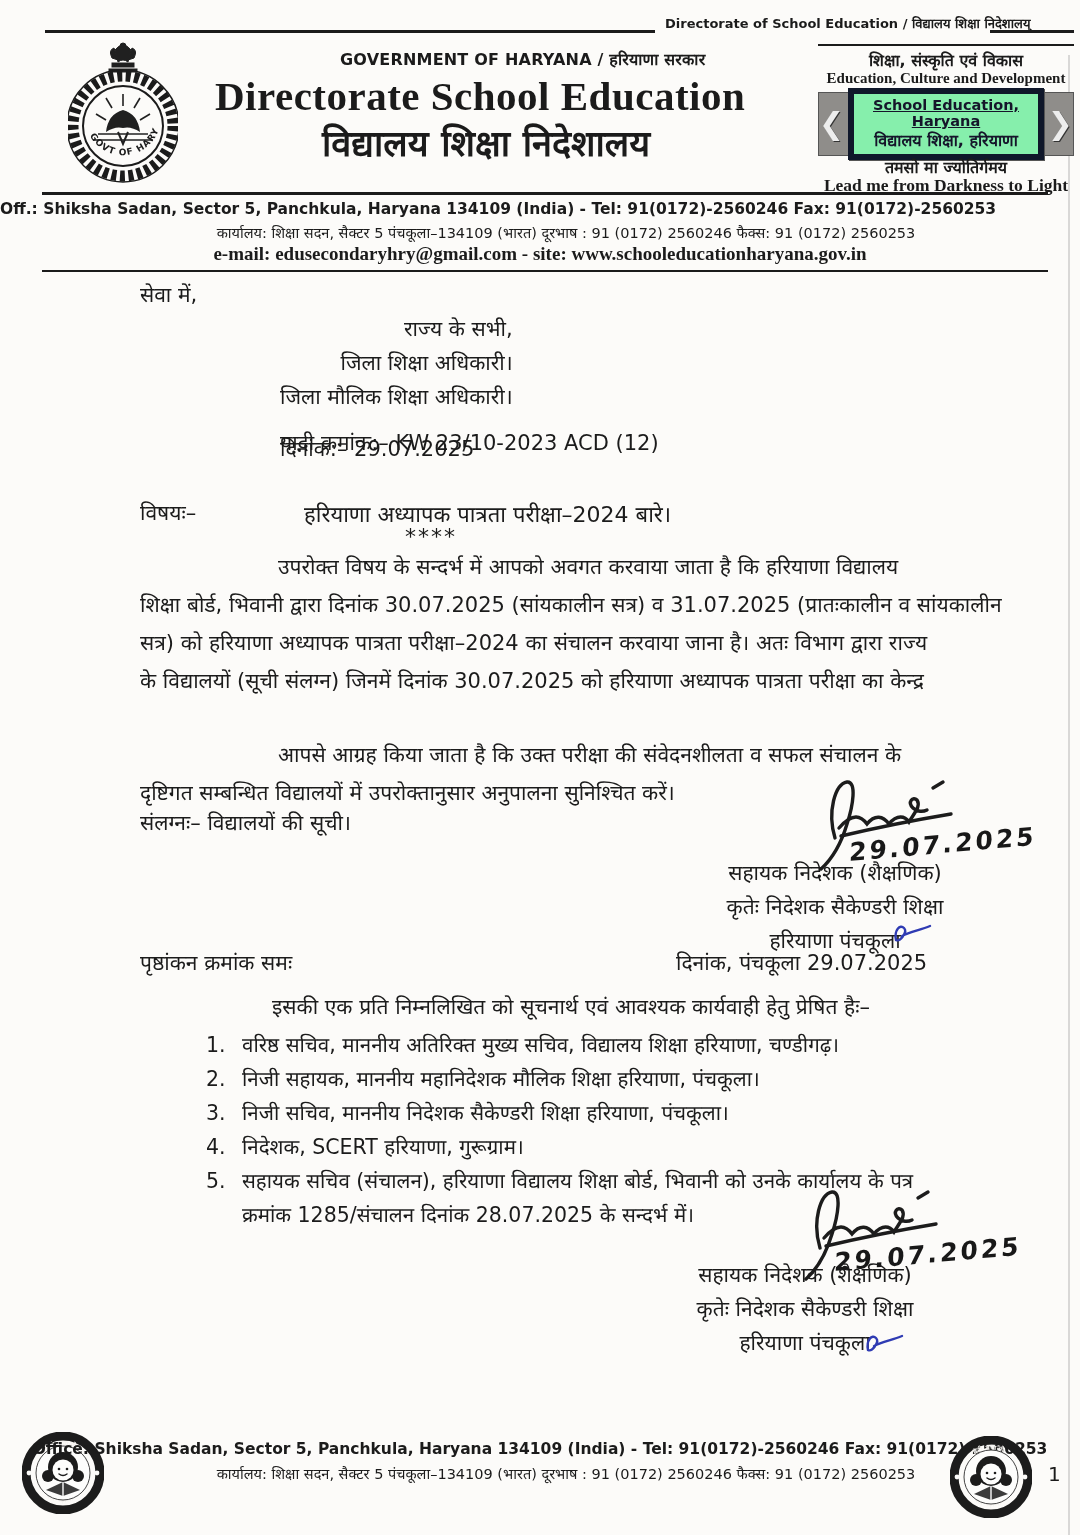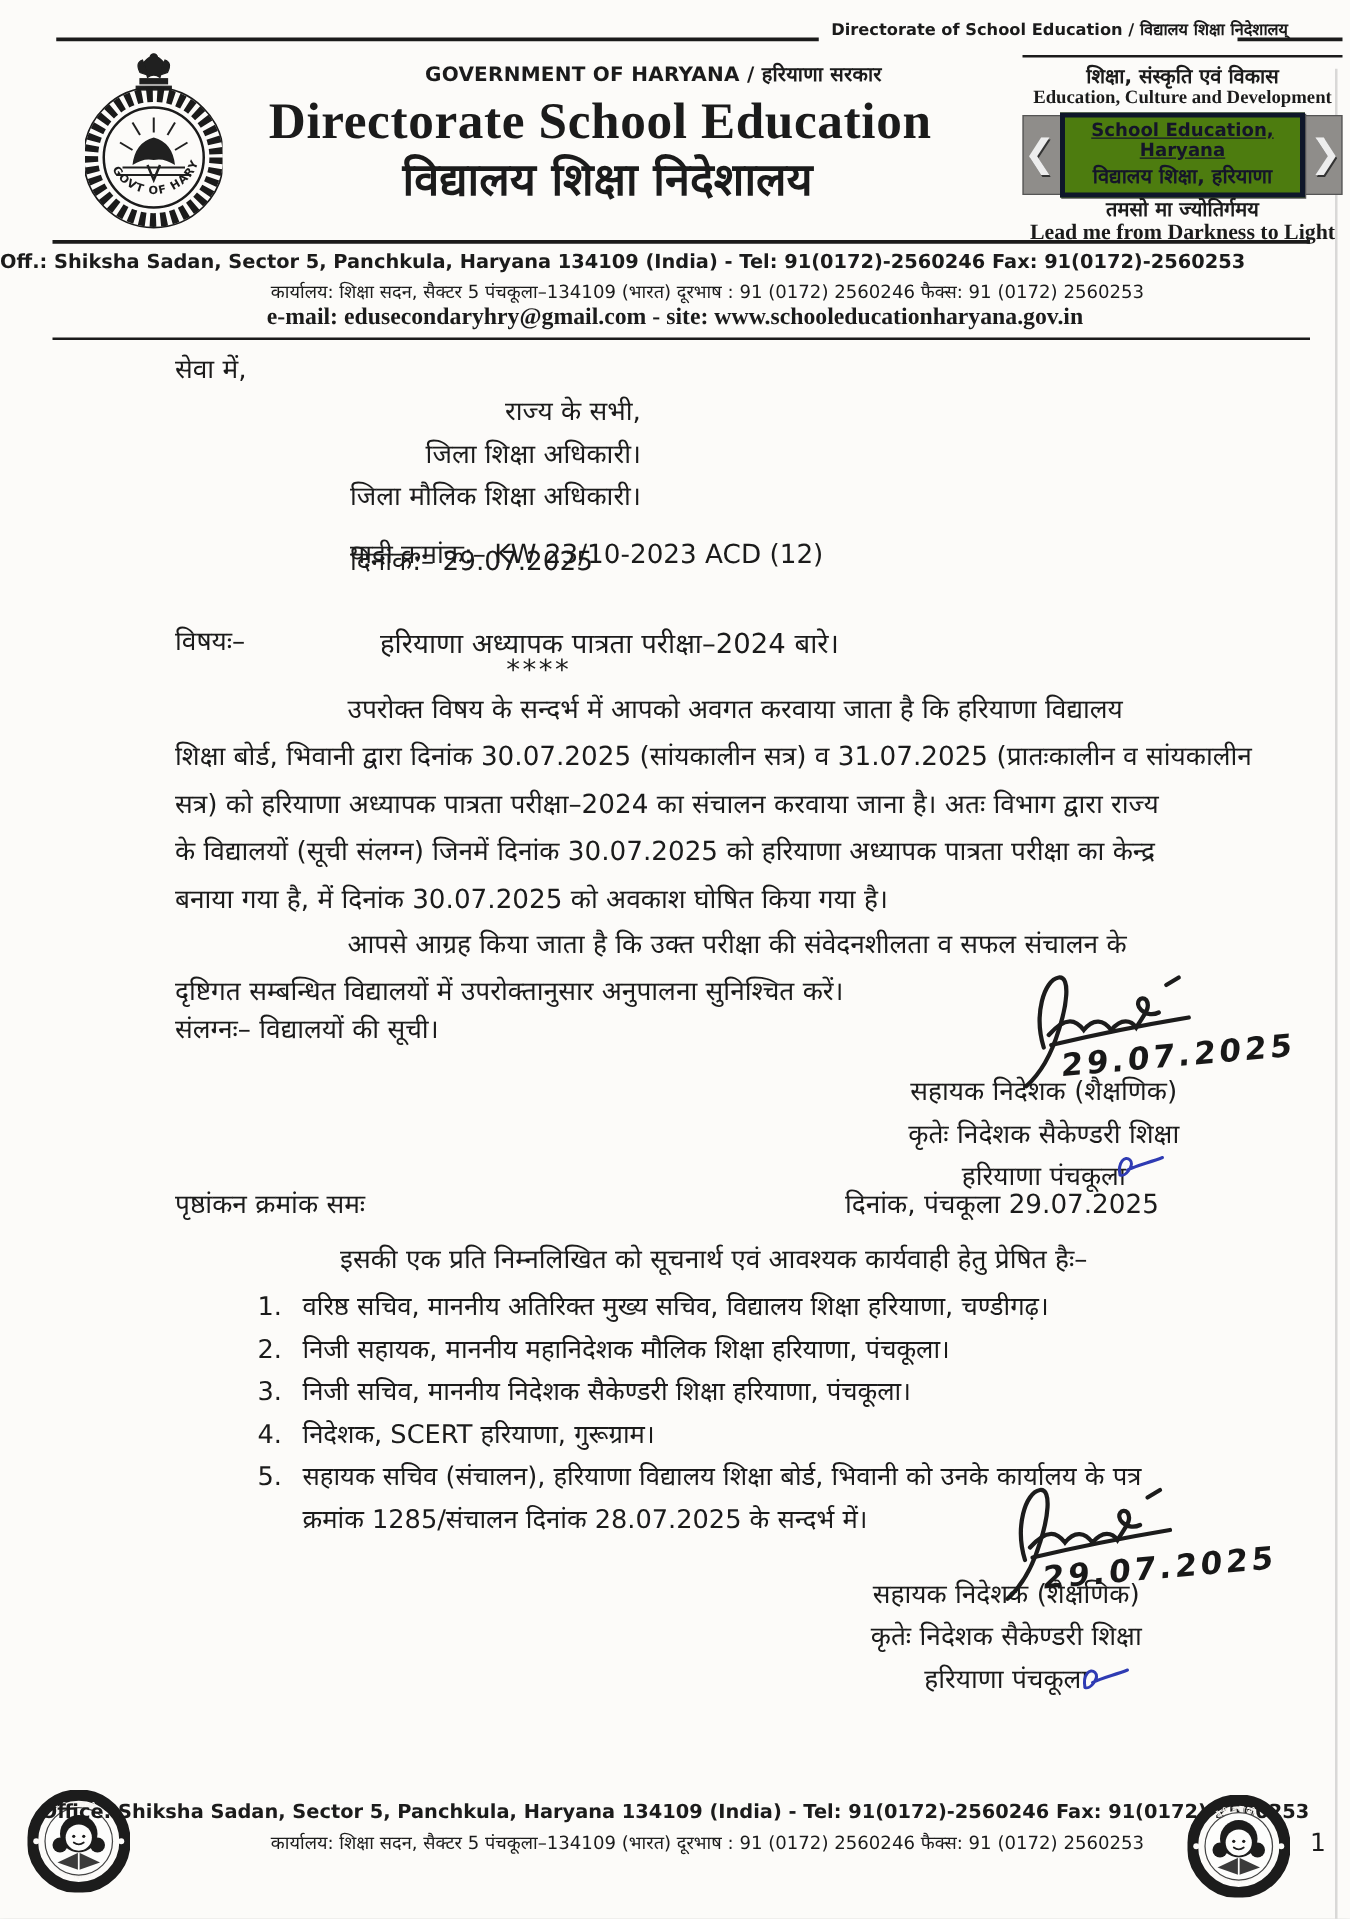--- a/index.html
+++ b/index.html
@@ -14,21 +14,21 @@
   .center{text-align:center;}
   
   .topstrip-text{font-size:13px;font-weight:700;}
   .govt-line{font-size:16px;font-weight:700;letter-spacing:.2px;}
   .title-en{font-size:41px;font-weight:700;letter-spacing:.5px;}
   .title-hi{font-size:36px;font-weight:700;}
   .rb-line1{font-size:16px;font-weight:700;}
   .rb-line2{font-size:15px;font-weight:700;}
   .rb-banner{position:absolute;left:0;right:0;background:#8f8d8a;border:1px solid #555;
              display:flex;align-items:center;justify-content:center;}
-  .rb-plaque{background:#4d7c0f;border:4px solid #0f172a;padding:3px 10px;text-align:center;box-shadow:1px 1px 0 #555;}
+  .rb-plaque{background:#86efac;border:6px solid #0f172a;padding:3px 10px;text-align:center;box-shadow:1px 1px 0 #555;}
   .rb-plaque .l1{font-size:14.5px;font-weight:700;text-decoration:underline;color:#15152a;}
   .rb-plaque .l2{font-size:16px;font-weight:700;color:#15152a;}
   .chev{font-size:30px;font-weight:700;color:#ededed;text-shadow:1px 1px 0 #333;line-height:1;}
   .rb-motto-hi{font-size:16px;font-weight:700;}
   .rb-motto-en{font-size:17.5px;font-weight:700;}
   
   .c1{font-size:15.5px;font-weight:700;}
   .c2{font-size:14.5px;padding-left:26px;}
   .c3{font-size:19px;font-weight:700;}
   
@@ -128,21 +128,20 @@
 
   <div class="abs body-txt b" style="left:140px;top:498px;">विषयः–</div>
   <div class="abs body-txt b nowrap" style="left:280px;top:498px;font-size:22px;margin-left:24px;">हरियाणा अध्यापक पात्रता परीक्षा–2024 बारे।</div>
   <div class="abs b" style="left:405px;top:524px;font-size:22px;letter-spacing:2px;">****</div>
 
   <div class="abs" style="left:140px;top:548px;width:880px;">
       <div class="pline" style="padding-left: 138px;"><span>उपरोक्त विषय के सन्दर्भ में आपको अवगत करवाया जाता है कि हरियाणा विद्यालय</span></div>
       <div class="pline"><span>शिक्षा बोर्ड, भिवानी द्वारा </span><span class="b">दिनांक 30.07.2025 (सांयकालीन सत्र) व 31.07.2025 (प्रातःकालीन व सांयकालीन</span></div>
       <div class="pline"><span class="b">सत्र)</span><span> को </span><span class="b">हरियाणा अध्यापक पात्रता परीक्षा–2024 का संचालन करवाया</span><span> जाना है। अतः विभाग द्वारा </span><span class="b">राज्य</span></div>
       <div class="pline"><span class="b">के विद्यालयों (सूची संलग्न)</span><span> जिनमें दिनांक 30.07.2025 को हरियाणा अध्यापक पात्रता परीक्षा का केन्द्र</span></div>
-      <div class="pline"><span>बनाया गया है, में </span><span class="b">दिनांक 30.07.2025 को अवकाश घोषित किया</span><span> गया है।</span></div>
     </div>
 
   <div class="abs" style="left:140px;top:736px;width:880px;">
       <div class="pline" style="padding-left: 138px;"><span>आपसे आग्रह किया जाता है कि उक्त परीक्षा की संवेदनशीलता व सफल संचालन के</span></div>
       <div class="pline"><span>दृष्टिगत </span><span class="b">सम्बन्धित विद्यालयों</span><span> में उपरोक्तानुसार अनुपालना सुनिश्चित करें।</span></div>
     </div>
 
   <div class="abs body-txt b nowrap" style="left:140px;top:808px;">संलग्नः– विद्यालयों की सूची।</div>
 
   <div class="abs" style="left:805px;top:772px;">

